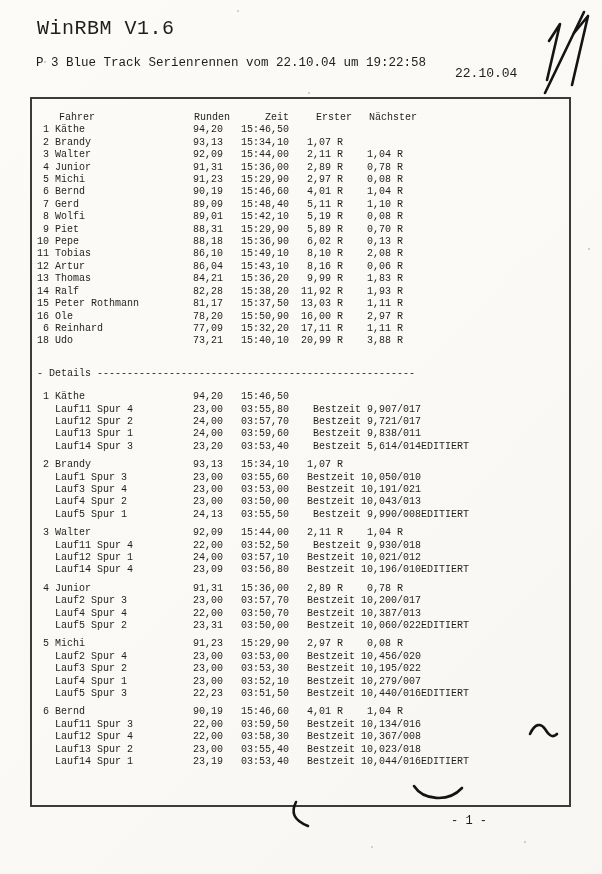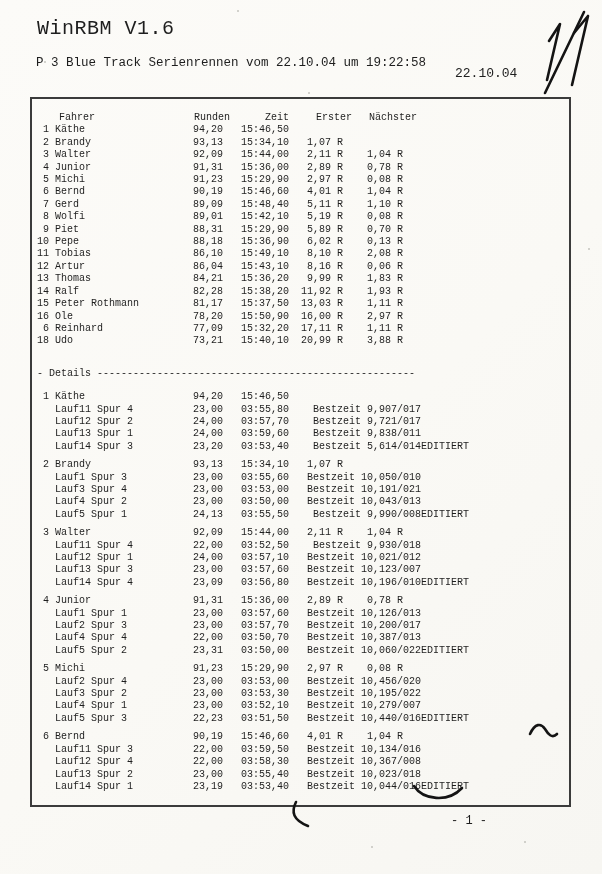--- a/index.html
+++ b/index.html
@@ -104,26 +104,24 @@
           <div class="row"><span class="c-pos">2</span><span class="c-name">Brandy</span><span class="c-runden">93,13</span><span class="c-zeit">15:34,10</span><span class="c-erster">1,07 R</span><span class="c-naechster"></span></div>
           <div class="row"><span class="c-pos"></span><span class="c-name">Lauf1 Spur 3</span><span class="c-runden">23,00</span><span class="c-zeit">03:55,60</span><span class="c-best">Bestzeit 10,050/010</span><span class="c-flag"></span></div>
           <div class="row"><span class="c-pos"></span><span class="c-name">Lauf3 Spur 4</span><span class="c-runden">23,00</span><span class="c-zeit">03:53,00</span><span class="c-best">Bestzeit 10,191/021</span><span class="c-flag"></span></div>
           <div class="row"><span class="c-pos"></span><span class="c-name">Lauf4 Spur 2</span><span class="c-runden">23,00</span><span class="c-zeit">03:50,00</span><span class="c-best">Bestzeit 10,043/013</span><span class="c-flag"></span></div>
           <div class="row"><span class="c-pos"></span><span class="c-name">Lauf5 Spur 1</span><span class="c-runden">24,13</span><span class="c-zeit">03:55,50</span><span class="c-best">Bestzeit 9,990/008</span><span class="c-flag">EDITIERT</span></div>
         </div>
         <div class="block">
           <div class="row"><span class="c-pos">3</span><span class="c-name">Walter</span><span class="c-runden">92,09</span><span class="c-zeit">15:44,00</span><span class="c-erster">2,11 R</span><span class="c-naechster">1,04 R</span></div>
           <div class="row"><span class="c-pos"></span><span class="c-name">Lauf11 Spur 4</span><span class="c-runden">22,00</span><span class="c-zeit">03:52,50</span><span class="c-best">Bestzeit 9,930/018</span><span class="c-flag"></span></div>
           <div class="row"><span class="c-pos"></span><span class="c-name">Lauf12 Spur 1</span><span class="c-runden">24,00</span><span class="c-zeit">03:57,10</span><span class="c-best">Bestzeit 10,021/012</span><span class="c-flag"></span></div>
-          <div class="row"><span class="c-pos"></span><span class="c-name">Lauf13 Spur 3</span><span class="c-runden">23,00</span><span class="c-zeit">03:57,60</span><span class="c-best">Bestzeit 10,123/007</span><span class="c-flag"></span></div>
           <div class="row"><span class="c-pos"></span><span class="c-name">Lauf14 Spur 4</span><span class="c-runden">23,09</span><span class="c-zeit">03:56,80</span><span class="c-best">Bestzeit 10,196/010</span><span class="c-flag">EDITIERT</span></div>
         </div>
         <div class="block">
           <div class="row"><span class="c-pos">4</span><span class="c-name">Junior</span><span class="c-runden">91,31</span><span class="c-zeit">15:36,00</span><span class="c-erster">2,89 R</span><span class="c-naechster">0,78 R</span></div>
-          <div class="row"><span class="c-pos"></span><span class="c-name">Lauf1 Spur 1</span><span class="c-runden">23,00</span><span class="c-zeit">03:57,60</span><span class="c-best">Bestzeit 10,126/013</span><span class="c-flag"></span></div>
           <div class="row"><span class="c-pos"></span><span class="c-name">Lauf2 Spur 3</span><span class="c-runden">23,00</span><span class="c-zeit">03:57,70</span><span class="c-best">Bestzeit 10,200/017</span><span class="c-flag"></span></div>
           <div class="row"><span class="c-pos"></span><span class="c-name">Lauf4 Spur 4</span><span class="c-runden">22,00</span><span class="c-zeit">03:50,70</span><span class="c-best">Bestzeit 10,387/013</span><span class="c-flag"></span></div>
           <div class="row"><span class="c-pos"></span><span class="c-name">Lauf5 Spur 2</span><span class="c-runden">23,31</span><span class="c-zeit">03:50,00</span><span class="c-best">Bestzeit 10,060/022</span><span class="c-flag">EDITIERT</span></div>
         </div>
         <div class="block">
           <div class="row"><span class="c-pos">5</span><span class="c-name">Michi</span><span class="c-runden">91,23</span><span class="c-zeit">15:29,90</span><span class="c-erster">2,97 R</span><span class="c-naechster">0,08 R</span></div>
           <div class="row"><span class="c-pos"></span><span class="c-name">Lauf2 Spur 4</span><span class="c-runden">23,00</span><span class="c-zeit">03:53,00</span><span class="c-best">Bestzeit 10,456/020</span><span class="c-flag"></span></div>
           <div class="row"><span class="c-pos"></span><span class="c-name">Lauf3 Spur 2</span><span class="c-runden">23,00</span><span class="c-zeit">03:53,30</span><span class="c-best">Bestzeit 10,195/022</span><span class="c-flag"></span></div>
           <div class="row"><span class="c-pos"></span><span class="c-name">Lauf4 Spur 1</span><span class="c-runden">23,00</span><span class="c-zeit">03:52,10</span><span class="c-best">Bestzeit 10,279/007</span><span class="c-flag"></span></div>
           <div class="row"><span class="c-pos"></span><span class="c-name">Lauf5 Spur 3</span><span class="c-runden">22,23</span><span class="c-zeit">03:51,50</span><span class="c-best">Bestzeit 10,440/016</span><span class="c-flag">EDITIERT</span></div>

